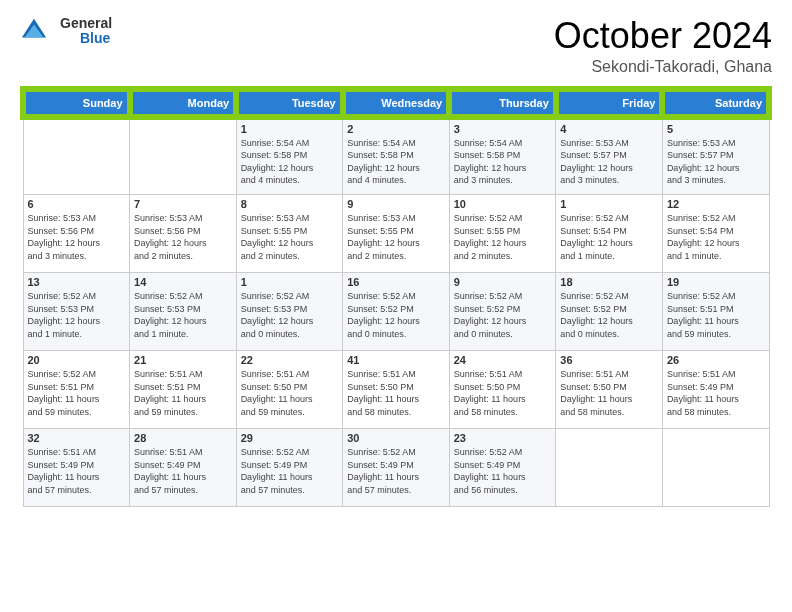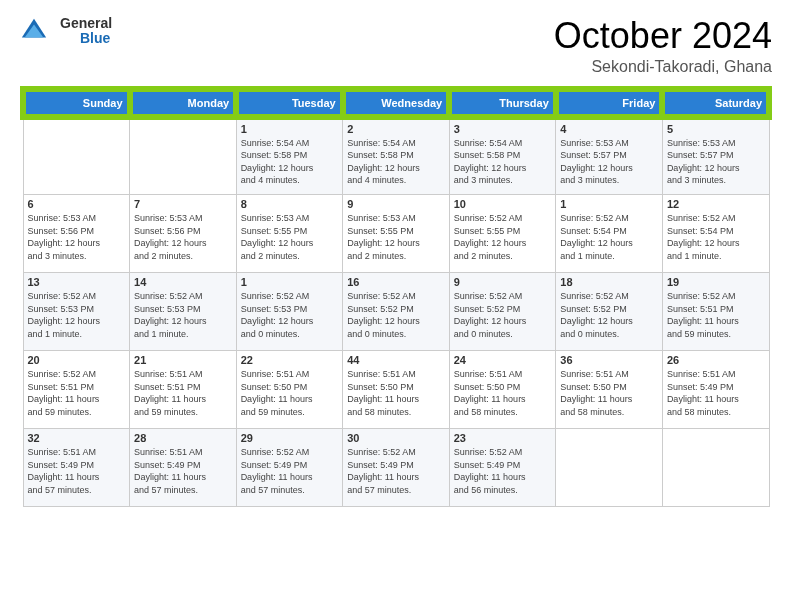--- a/index.html
+++ b/index.html
@@ -295,21 +295,21 @@
 and 59 minutes.</div>
           </td>
           <td>
             <span class="day-num">22</span>
             <div class="day-info" style="white-space: pre-line;">Sunrise: 5:51 AM
 Sunset: 5:50 PM
 Daylight: 11 hours
 and 59 minutes.</div>
           </td>
           <td>
-            <span class="day-num">44</span>
+            <span class="day-num">41</span>
             <div class="day-info" style="white-space: pre-line;">Sunrise: 5:51 AM
 Sunset: 5:50 PM
 Daylight: 11 hours
 and 58 minutes.</div>
           </td>
           <td>
             <span class="day-num">24</span>
             <div class="day-info" style="white-space: pre-line;">Sunrise: 5:51 AM
 Sunset: 5:50 PM
 Daylight: 11 hours

